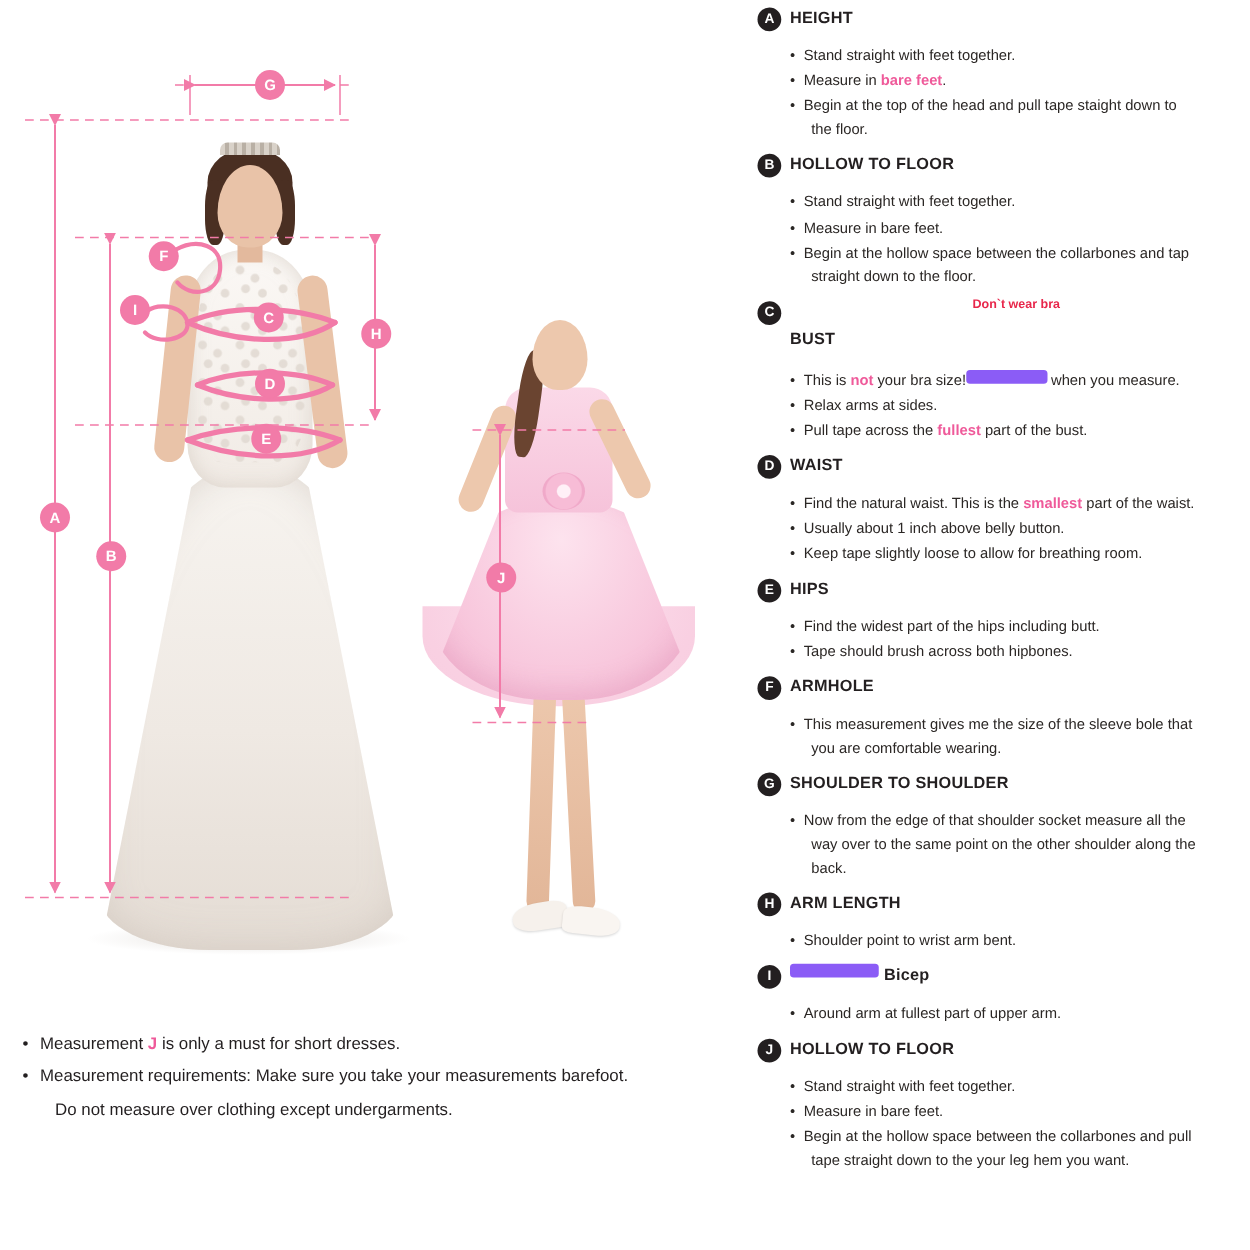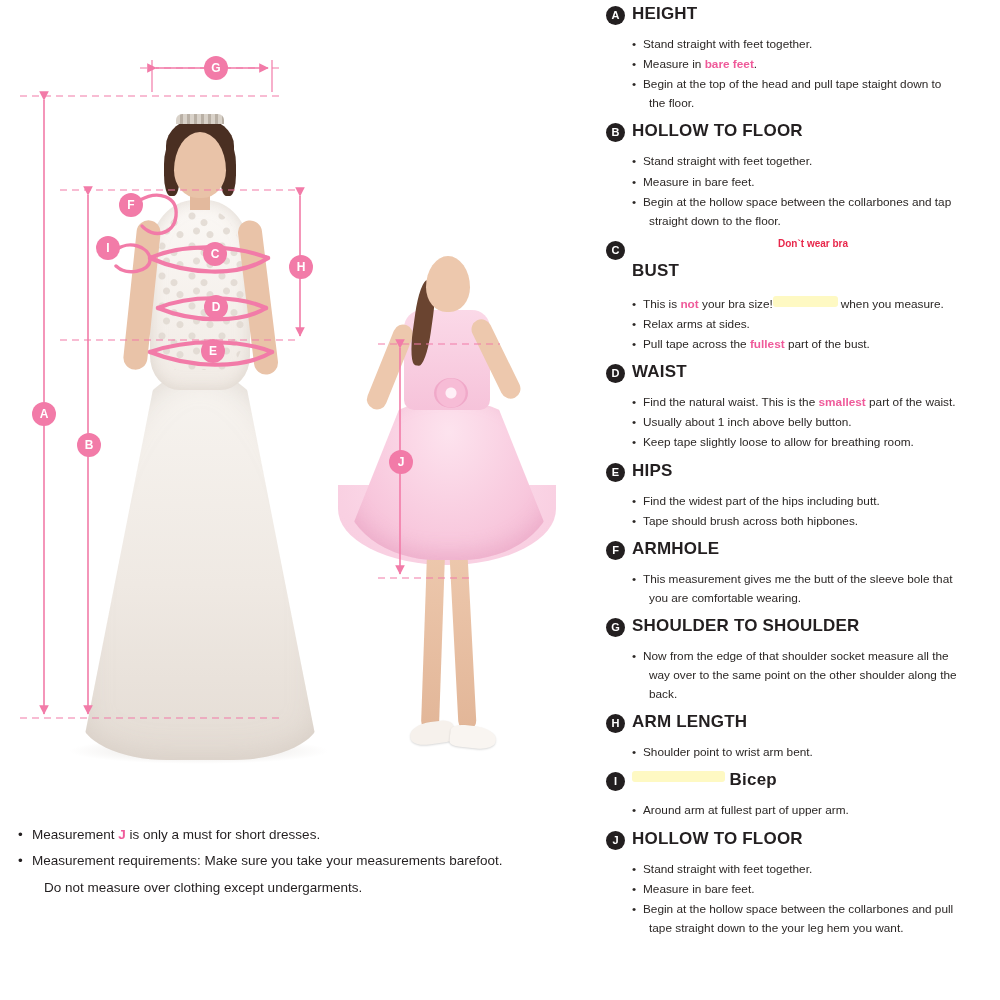--- a/index.html
+++ b/index.html
@@ -368,21 +368,21 @@
     height: 19px;
     border-radius: 50%;
     background: #231f20;
     color: #ffffff;
     font-size: 11px;
     font-weight: bold;
     line-height: 19px;
     text-align: center;
   }
   .sec-title {
-    font-size: 17px;
+    font-size: 13px;
     font-weight: bold;
     letter-spacing: .2px;
     color: #231f20;
     margin: 0 0 3px 0;
     line-height: 19px;
   }
   .bullets {
     font-size: 11.8px;
     line-height: 1.62;
     color: #2b2725;
@@ -404,21 +404,21 @@
   .red-note {
     color: #e8274b;
     font-weight: bold;
     font-size: 10px;
     position: absolute;
     left: 172px;
     top: -1px;
   }
   .hide-word {
     display: inline-block;
-    background: #fef9c3;
+    background: #8b5cf6;
     color: transparent;
     border-radius: 3px;
     height: 11px;
     position: relative;
     top: 1px;
   }
   .sec.bust .sec-title { display: inline-block; margin-top: 22px; }
 </style>
 </head>
 <body>
@@ -577,21 +577,21 @@
       <div class="bullets">
         <div class="bullet">Find the widest part of the hips including butt.</div>
         <div class="bullet">Tape should brush across both hipbones.</div>
       </div>
     </div>
 
     <div class="sec">
       <div class="sec-badge">F</div>
       <div class="sec-title">ARMHOLE</div>
       <div class="bullets">
-        <div class="bullet"><span>This measurement gives me the butt of the sleeve bole that</span><span class="cont2">you are comfortable wearing.</span></div>
+        <div class="bullet"><span>This measurement gives me the size of the sleeve bole that</span><span class="cont2">you are comfortable wearing.</span></div>
       </div>
     </div>
 
     <div class="sec">
       <div class="sec-badge">G</div>
       <div class="sec-title">SHOULDER TO SHOULDER</div>
       <div class="bullets">
         <div class="bullet"><span>Now from the edge of that shoulder socket measure all the</span><span class="cont2">way over to the same point on the other shoulder along the</span><span class="cont2">back.</span></div>
       </div>
     </div>

